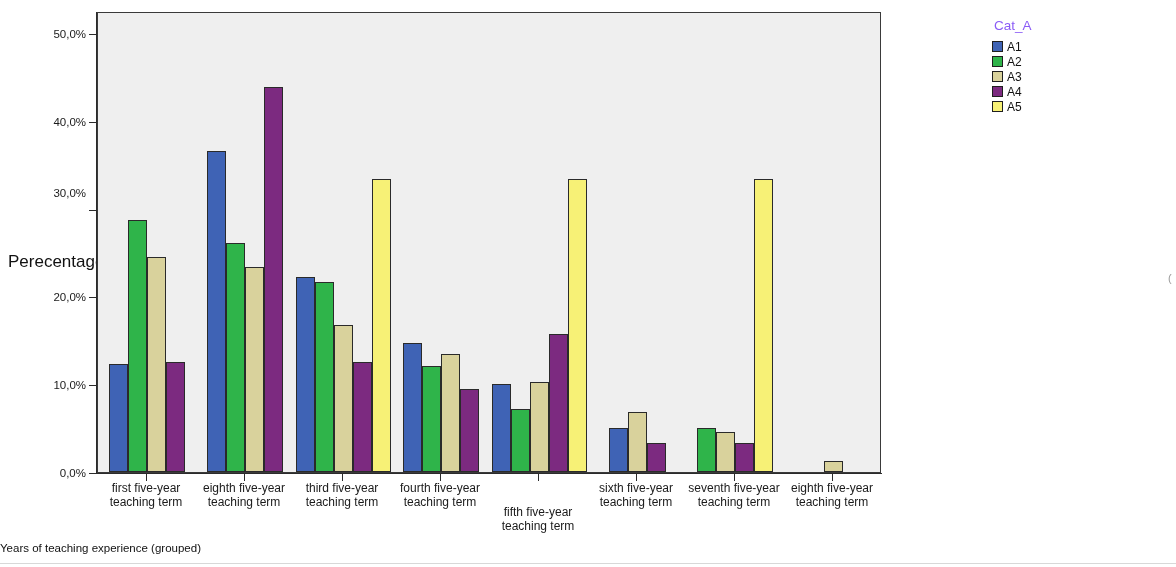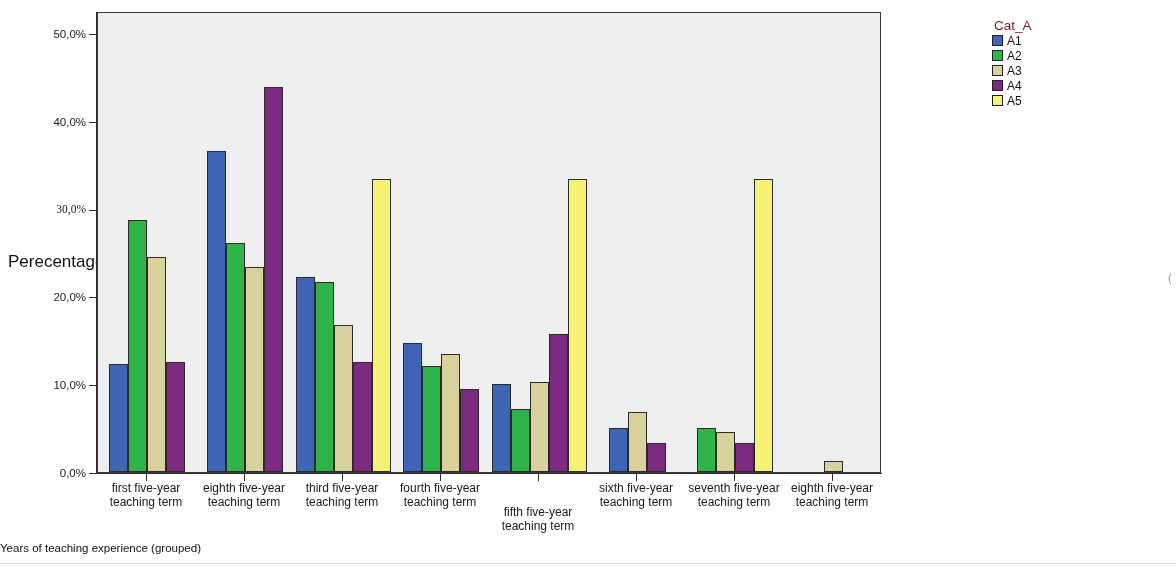--- a/index.html
+++ b/index.html
@@ -90,21 +90,22 @@
 
   
   .legend{
     position:absolute;
     left:994px;top:18px;
     font-size:12px;
     color:#111111;
   }
   .legend-title{
     font-size:13.5px;
-    color:#7f1d1d;
+    color:#8b5cf6;
+    margin-bottom:6px;
     white-space:nowrap;
   }
   .legend-items{margin-left:-2px;}
   .legend-row{
     display:flex;
     align-items:center;
     height:15px;
     white-space:nowrap;
   }
   .legend-swatch{
@@ -130,21 +131,21 @@
 </style>
 </head>
 <body>
 
 <div class="chart-root">
 
   <div class="ylabels" id="ylabels">
       <div class="lbl" style="top: 473px;">0,0%</div>
       <div class="lbl" style="top: 385.19px;">10,0%</div>
       <div class="lbl" style="top: 297.381px;">20,0%</div>
-      <div class="lbl" style="top: 209px; font-family: Liberation Serif, serif;">30,0%</div>
+      <div class="lbl" style="top: 193px;">30,0%</div>
       <div class="lbl" style="top: 121.762px;">40,0%</div>
       <div class="lbl" style="top: 33.9524px;">50,0%</div>
     </div>
 
   <div class="y-axis-title">Perecentage</div>
 
   <div class="plot-area">
     <div class="plot-inner" id="bars-layer">
         <div class="bar" style="left: 11px; width: 19px; height: 108.006px; background: rgb(63, 99, 181);"></div>
         <div class="bar" style="left: 30px; width: 19px; height: 252.013px; background: rgb(47, 180, 74);"></div>

